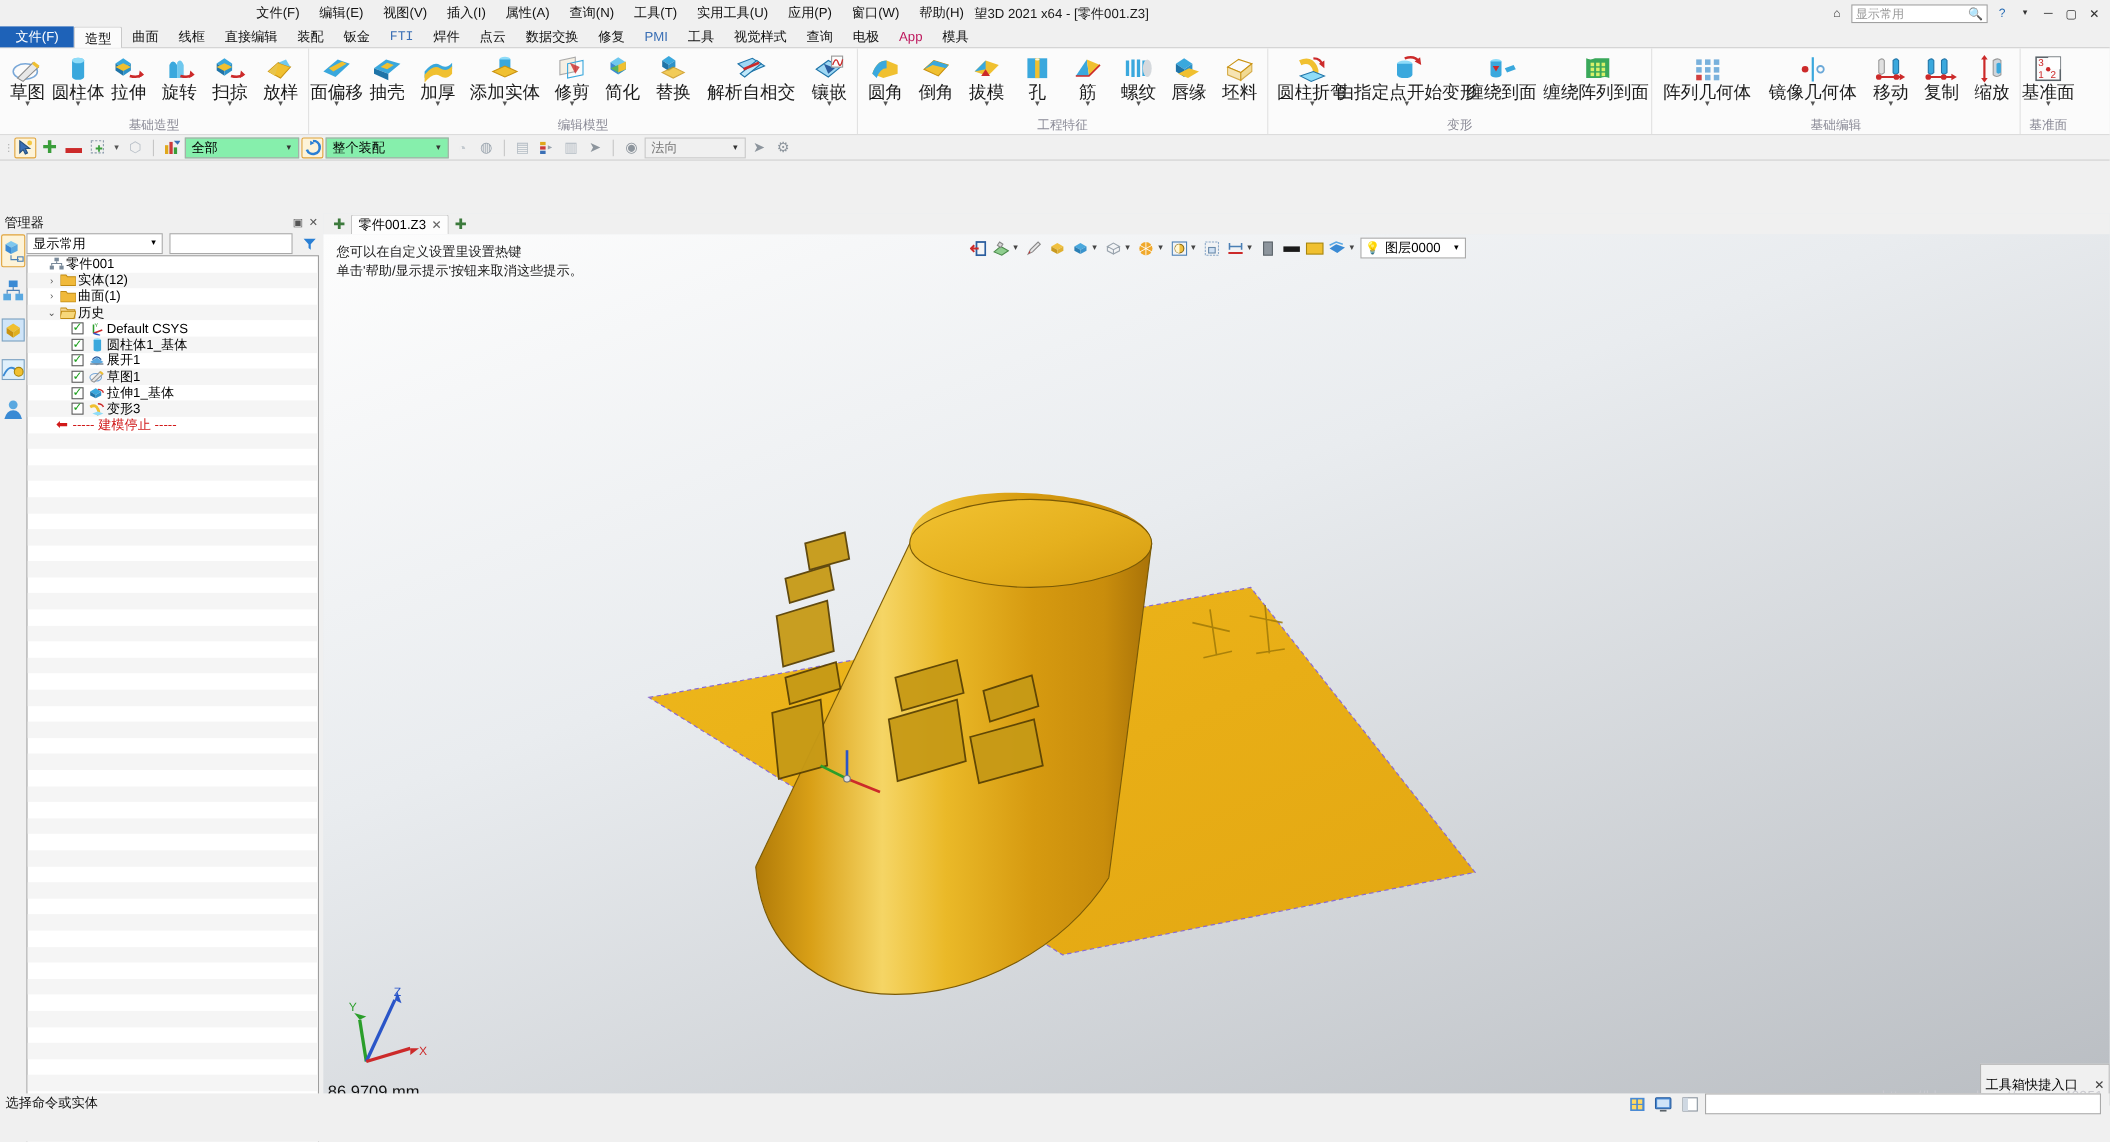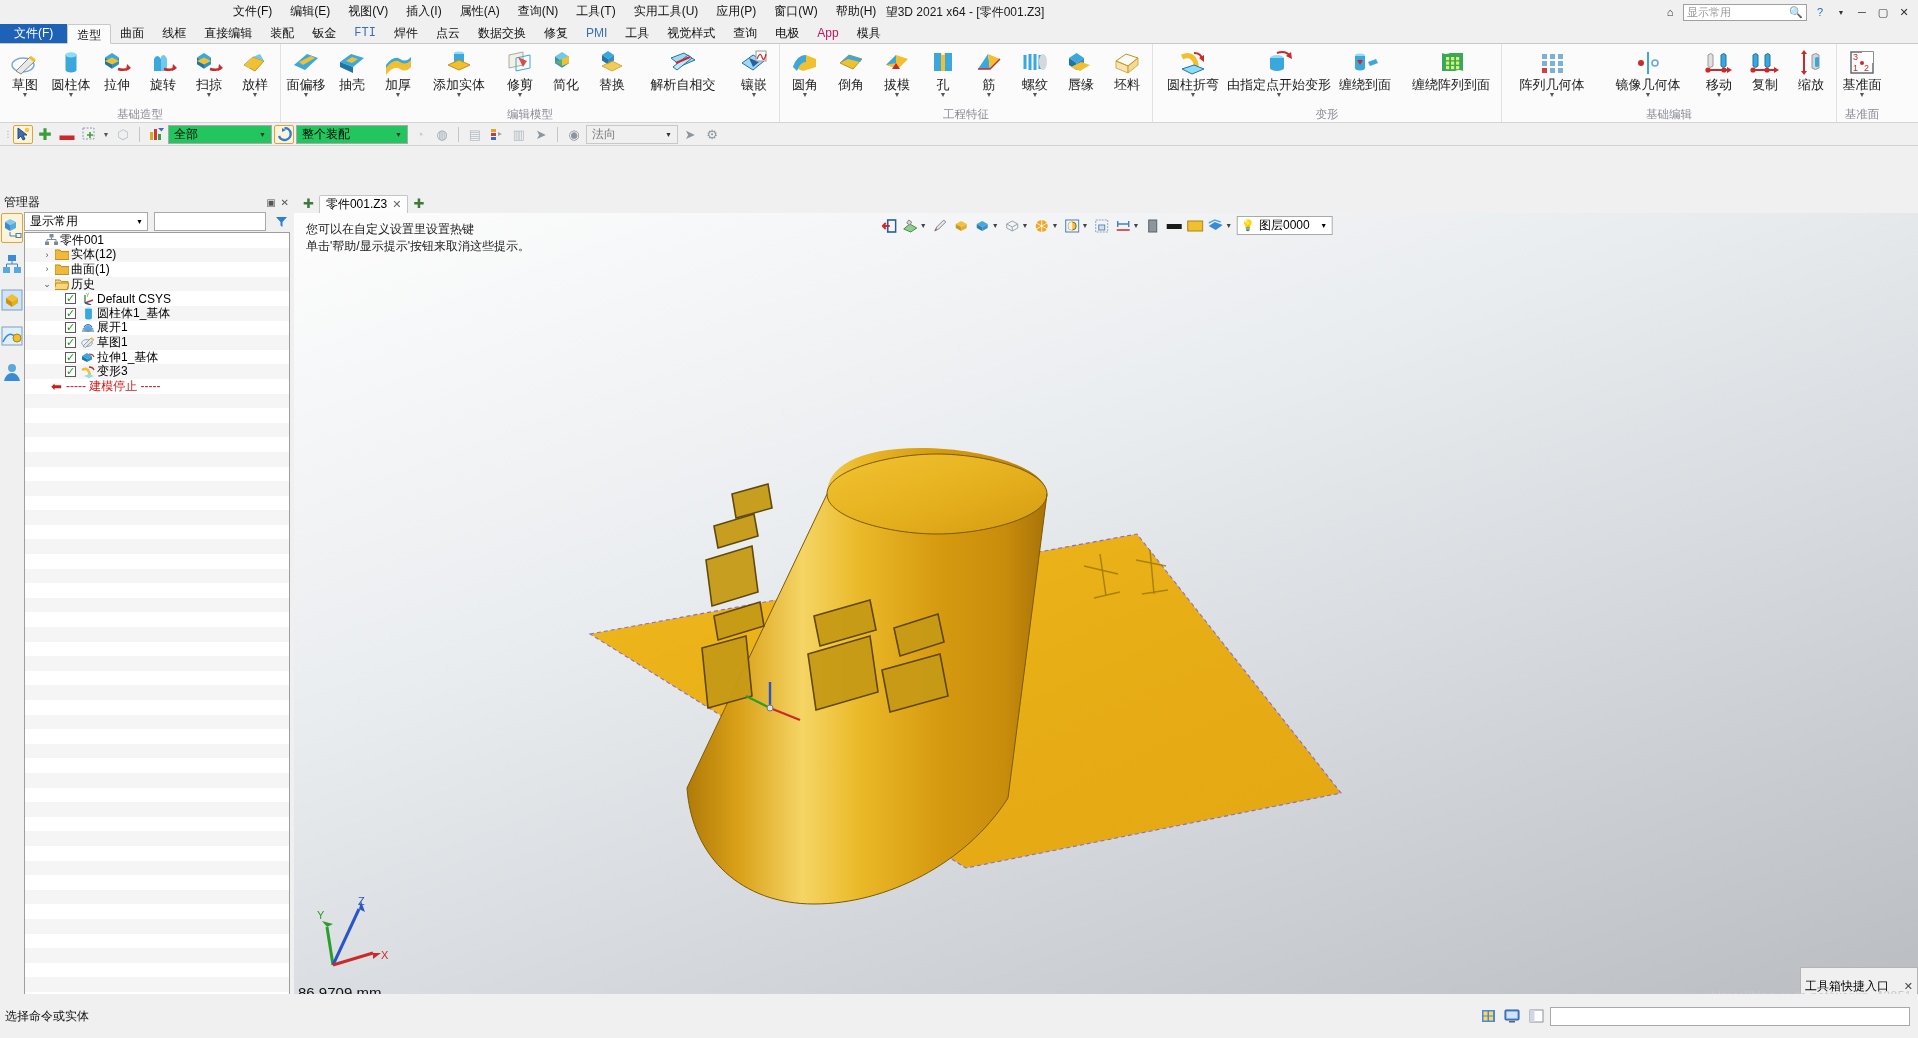--- a/index.html
+++ b/index.html
@@ -74,37 +74,37 @@
   .rgroup { display: flex; flex-direction: column; position: relative; padding: 0 2px; }
   .rgroup + .rgroup { border-left: 1px solid #e2e2e2; }
   .rrow { display: flex; align-items: flex-start; flex: 1; padding-top: 3px; }
   .ritem {
     width: 46px; display: flex; flex-direction: column; align-items: center;
     padding: 0 1px; cursor: default;
   }
   .ritem.wide { width: 76px; }
   .ritem.xwide { width: 96px; }
   .ricon { width: 32px; height: 31px; display: flex; align-items: center; justify-content: center; }
-  .rlabel { font-size: 13px; line-height: 13px; color: #1a1a1a; white-space: nowrap; }
+  .rlabel { font-size: 16px; line-height: 13px; color: #1a1a1a; white-space: nowrap; }
   .rcaret { font-size: 7px; color: #555; height: 8px; line-height: 8px; }
   .rcaret.none { visibility: hidden; }
   .gtitle {
     text-align: center; font-size: 11.5px; color: #8a8a96;
     height: 15px; line-height: 14px;
   }
 
   
   .toolbar2 {
     height: 23px; background: #f0f0f0; display: flex; align-items: center;
     gap: 2px; padding-left: 5px; border-bottom: 1px solid #d0d0d0;
   }
   .tb-ico { width: 20px; height: 19px; display:flex; align-items:center; justify-content:center; font-size: 13px; }
   .tb-ico.boxed { border: 1px solid #e0a33a; background: #fdf3d8; border-radius: 2px; }
   .combo {
-    height: 19px; background: #22c55e; border: 1px solid #a9a9a9;
+    height: 19px; background: #86efac; border: 1px solid #a9a9a9;
     display: flex; align-items: center; padding: 0 2px 0 5px; font-size: 12px;
   }
   .combo .cv { flex: 1; }
   .combo .carr { font-size: 7px; color: #333; padding: 0 3px; }
   .combo.dis { background: #f0f0f0; border-color: #c8c8c8; color: #7a7a7a; }
 
   
   .leftpanel {
     position: absolute; left: 0; top: 194px; width: 293px; bottom: 33px;
     background: #f0f0f0; display: flex; flex-direction: column;
@@ -184,21 +184,21 @@
   }
   .tooltip-bar .x { margin-left: auto; font-size: 11px; color: #444; }
   .watermark {
     position: absolute; right: 6px; bottom: 2px; font-size: 12px;
     color: #c9c9cf; letter-spacing: .5px;
   }
 
   
   .statusbar {
     position: absolute; left: 0; right: 0; bottom: 0; height: 44px;
-    background: #f0f0f0; display: flex; align-items: center;
+    background: #f0f0f0; display: flex; align-items: flex-start;
   }
   .st-text { padding-left: 5px; font-size: 12px; color: #111; }
   .st-right { margin-left: auto; display: flex; align-items: center; gap: 4px; padding-right: 8px; }
   .st-ico { width: 20px; height: 18px; display:flex; align-items:center; justify-content:center; font-size: 12px; }
   .st-input { width: 360px; height: 19px; background: #fff; border: 1px solid #a9a9a9; }
 
   svg { display: block; }
 </style>
 </head>
 <body>

